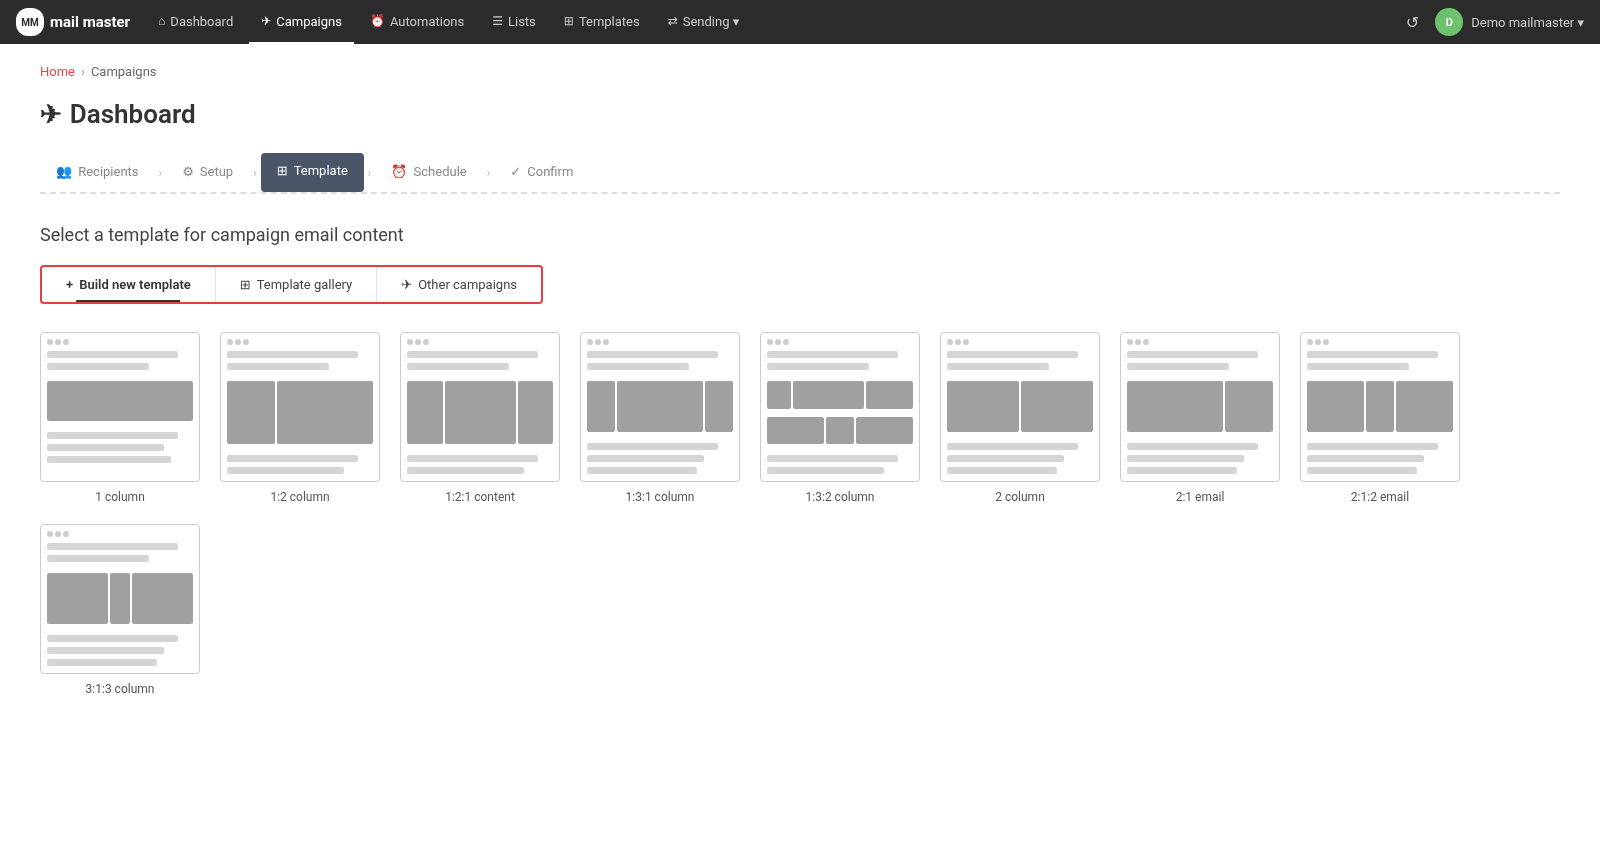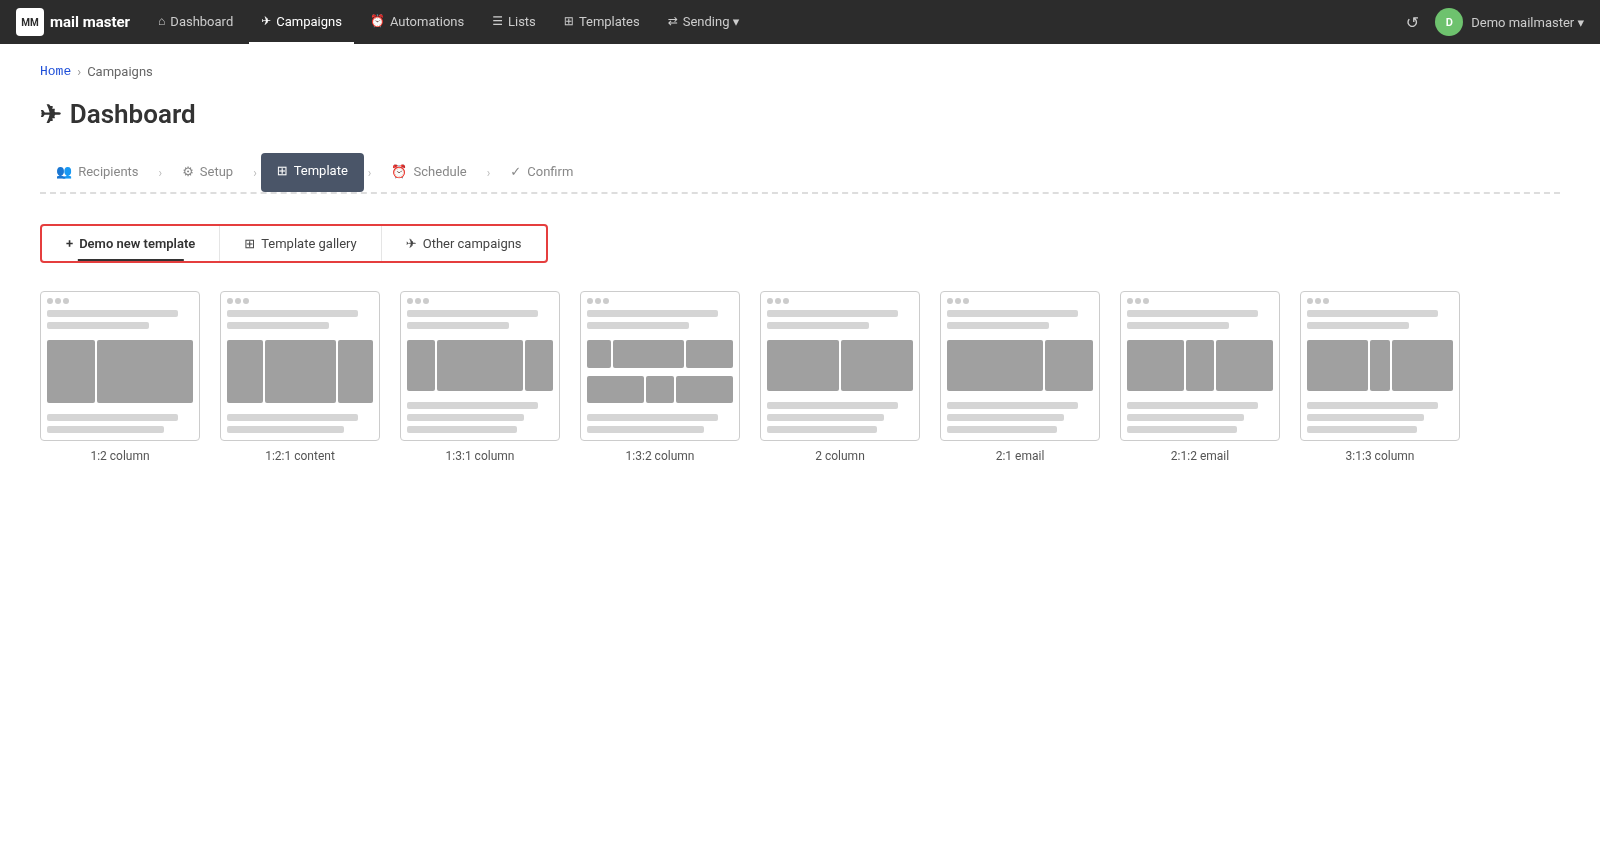--- a/index.html
+++ b/index.html
@@ -20,21 +20,21 @@
       color: #fff;
       margin-right: 12px;
       display: flex;
       align-items: center;
       gap: 6px;
     }
     .navbar-brand .logo-icon {
       width: 28px;
       height: 28px;
       background: #fff;
-      border-radius: 4px;
+      border-radius: 12px;
       display: flex;
       align-items: center;
       justify-content: center;
       font-size: 10px;
       color: #2c2c2c;
     }
     .nav-item {
       color: #ccc;
       font-size: 13px;
       padding: 0 12px;
@@ -85,21 +85,21 @@
 
     
     .breadcrumb {
       display: flex;
       align-items: center;
       gap: 6px;
       font-size: 13px;
       color: #666;
       margin-bottom: 20px;
     }
-    .breadcrumb a { color: #1d4ed8; text-decoration: none; font-family: Liberation Mono, monospace; }
+    .breadcrumb a { color: #ef4444; text-decoration: none; }
     .breadcrumb .sep { color: #999; }
 
     
     .page-title {
       font-size: 26px;
       font-weight: 600;
       color: #333;
       display: flex;
       align-items: center;
       gap: 8px;
@@ -309,40 +309,59 @@
       <span>Schedule</span>
     </div>
     <span class="step-sep">›</span>
     <div class="step-item">
       <span class="step-icon">✓</span>
       <span>Confirm</span>
     </div>
   </div>
 
   
+  <p class="section-title">Select a template for campaign email content</p>
 
   
   <div class="tab-box">
     <div class="tab-box-item active">
       <span>+</span>
-      <span>Demo new template</span>
+      <span>Build new template</span>
     </div>
     <div class="tab-box-item">
       <span>⊞</span>
       <span>Template gallery</span>
     </div>
     <div class="tab-box-item">
       <span>✈</span>
       <span>Other campaigns</span>
     </div>
   </div>
 
   
   <div class="template-grid">
 
+    <div class="template-card">
+      <div class="template-preview">
+        <div class="dots">
+            <div class="dot"></div>
+            <div class="dot"></div>
+            <div class="dot"></div>
+          </div>
+        <div class="prev-row" style="width:90%"></div>
+        <div class="prev-row" style="width:70%"></div>
+        <div class="prev-spacer"></div>
+        <div class="prev-block" style="height:40px;width:100%"></div>
+        <div class="prev-spacer"></div>
+        <div class="prev-row" style="width:90%"></div>
+        <div class="prev-row" style="width:80%"></div>
+        <div class="prev-row" style="width:85%"></div>
+      </div>
+      <div class="template-label">1 column</div>
+    </div>
 
     <div class="template-card">
       <div class="template-preview">
         <div class="dots">
             <div class="dot"></div>
             <div class="dot"></div>
             <div class="dot"></div>
           </div>
         <div class="prev-row" style="width:90%"></div>
         <div class="prev-row" style="width:70%"></div>

